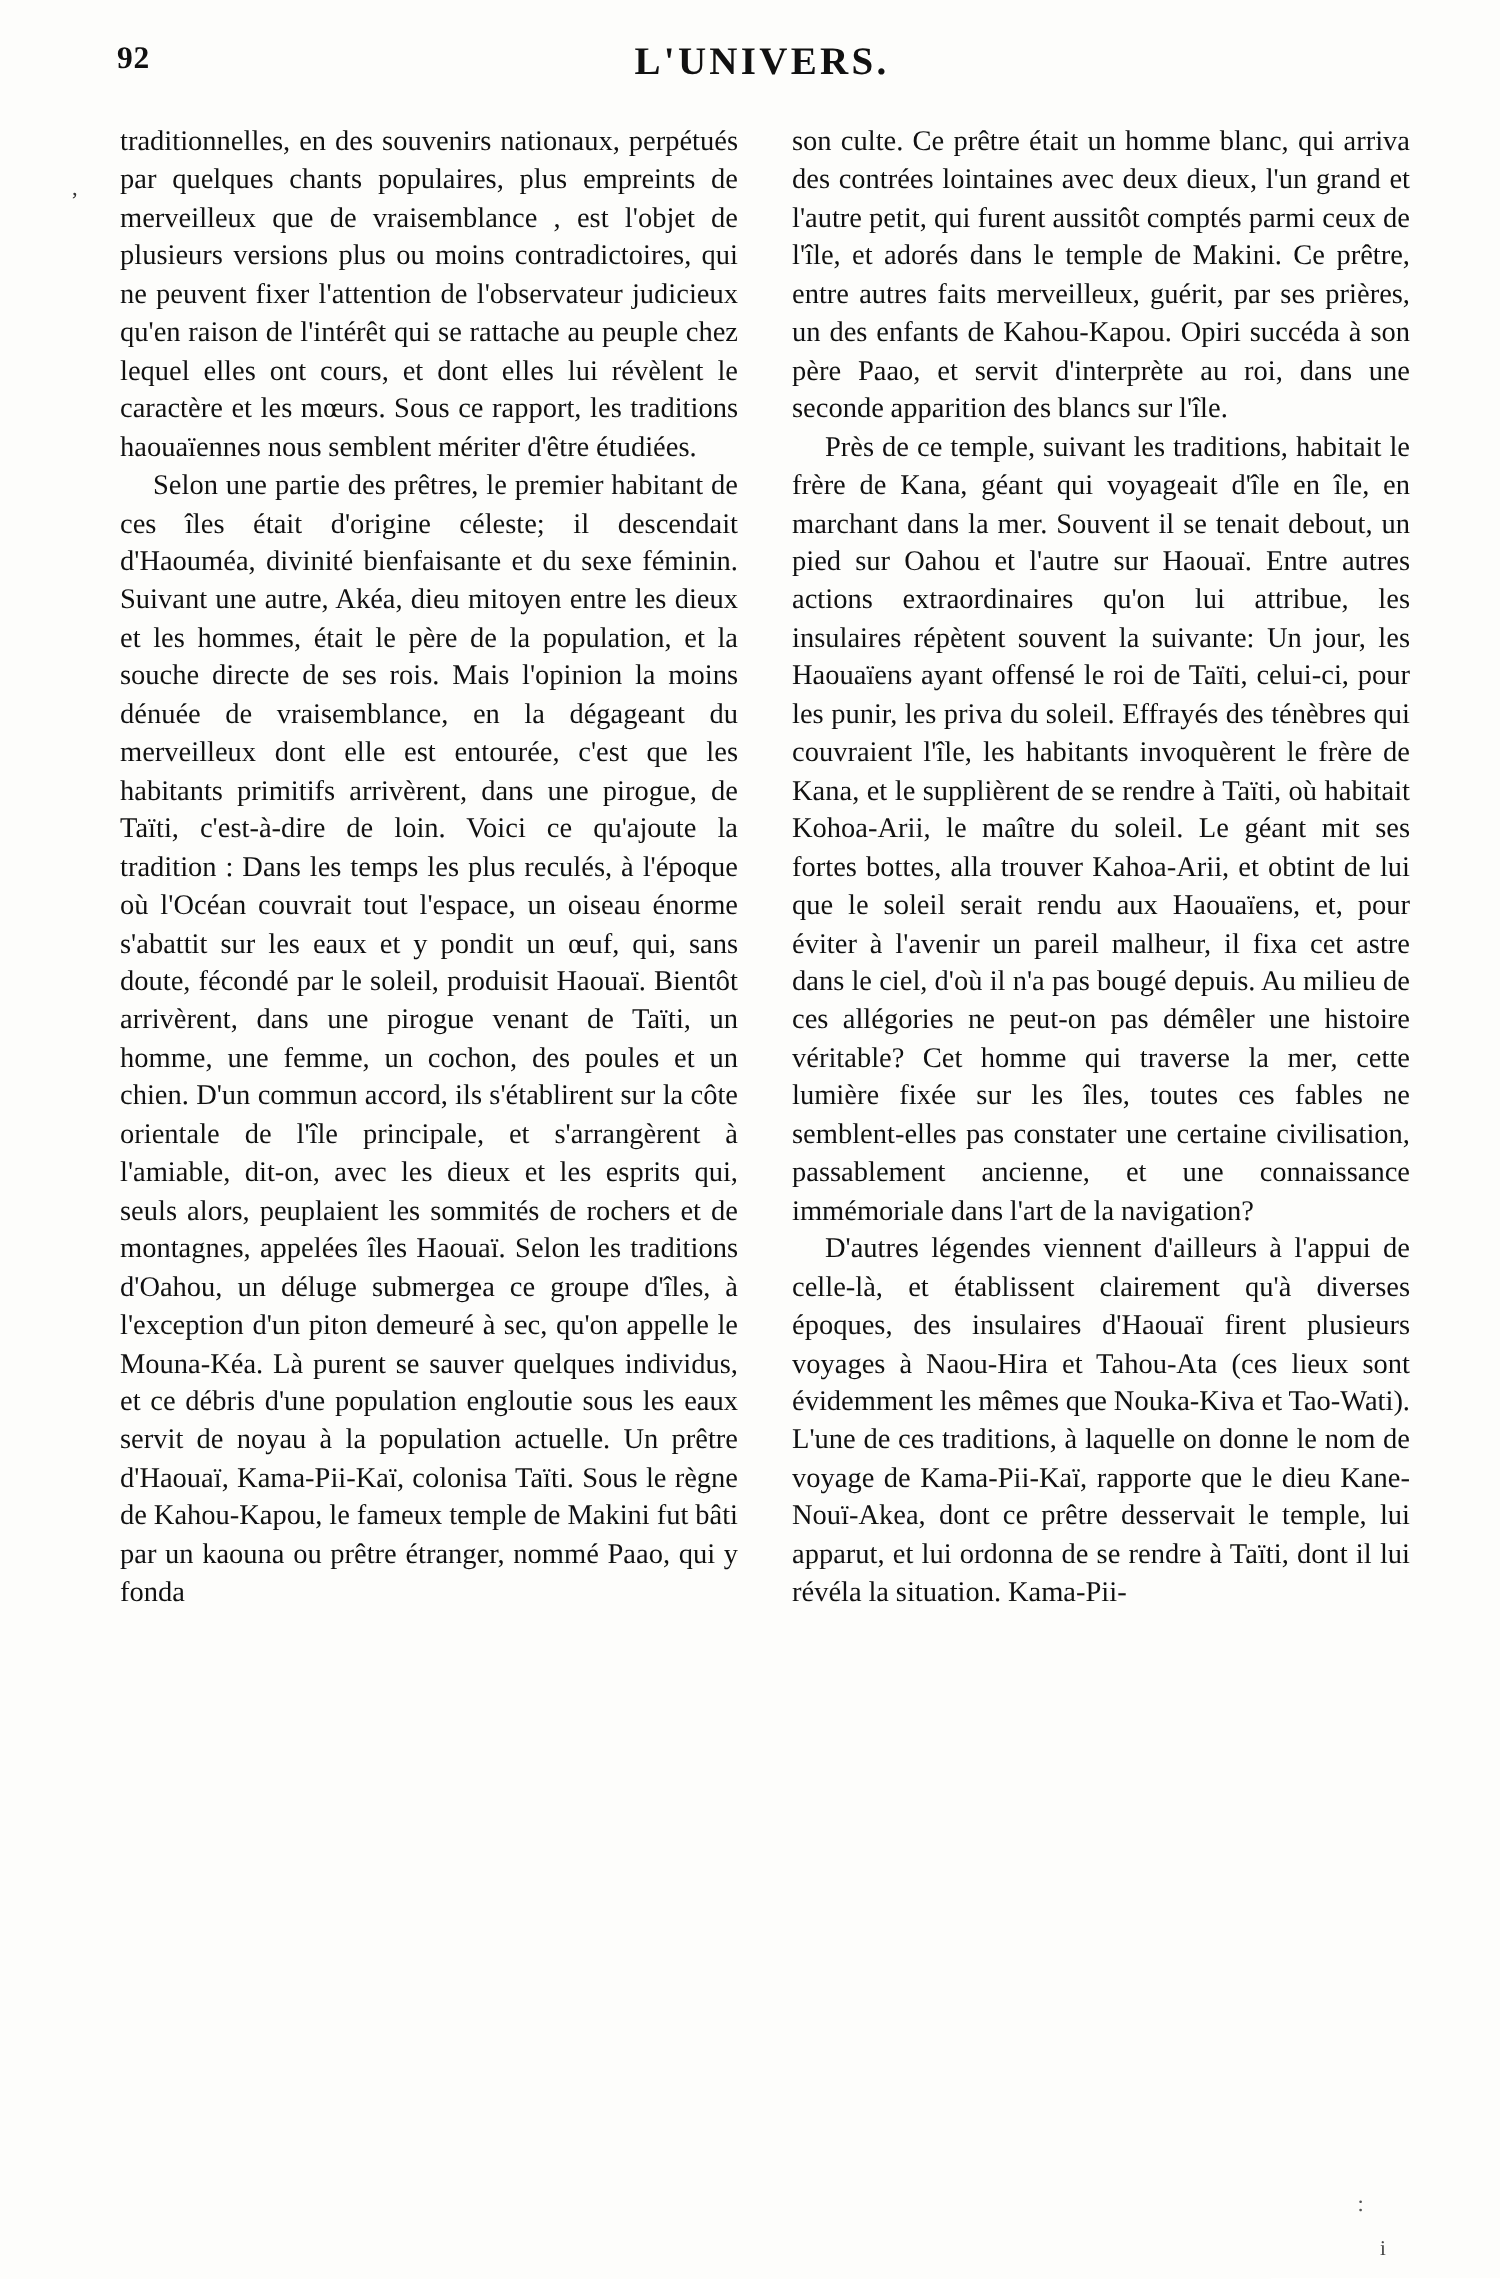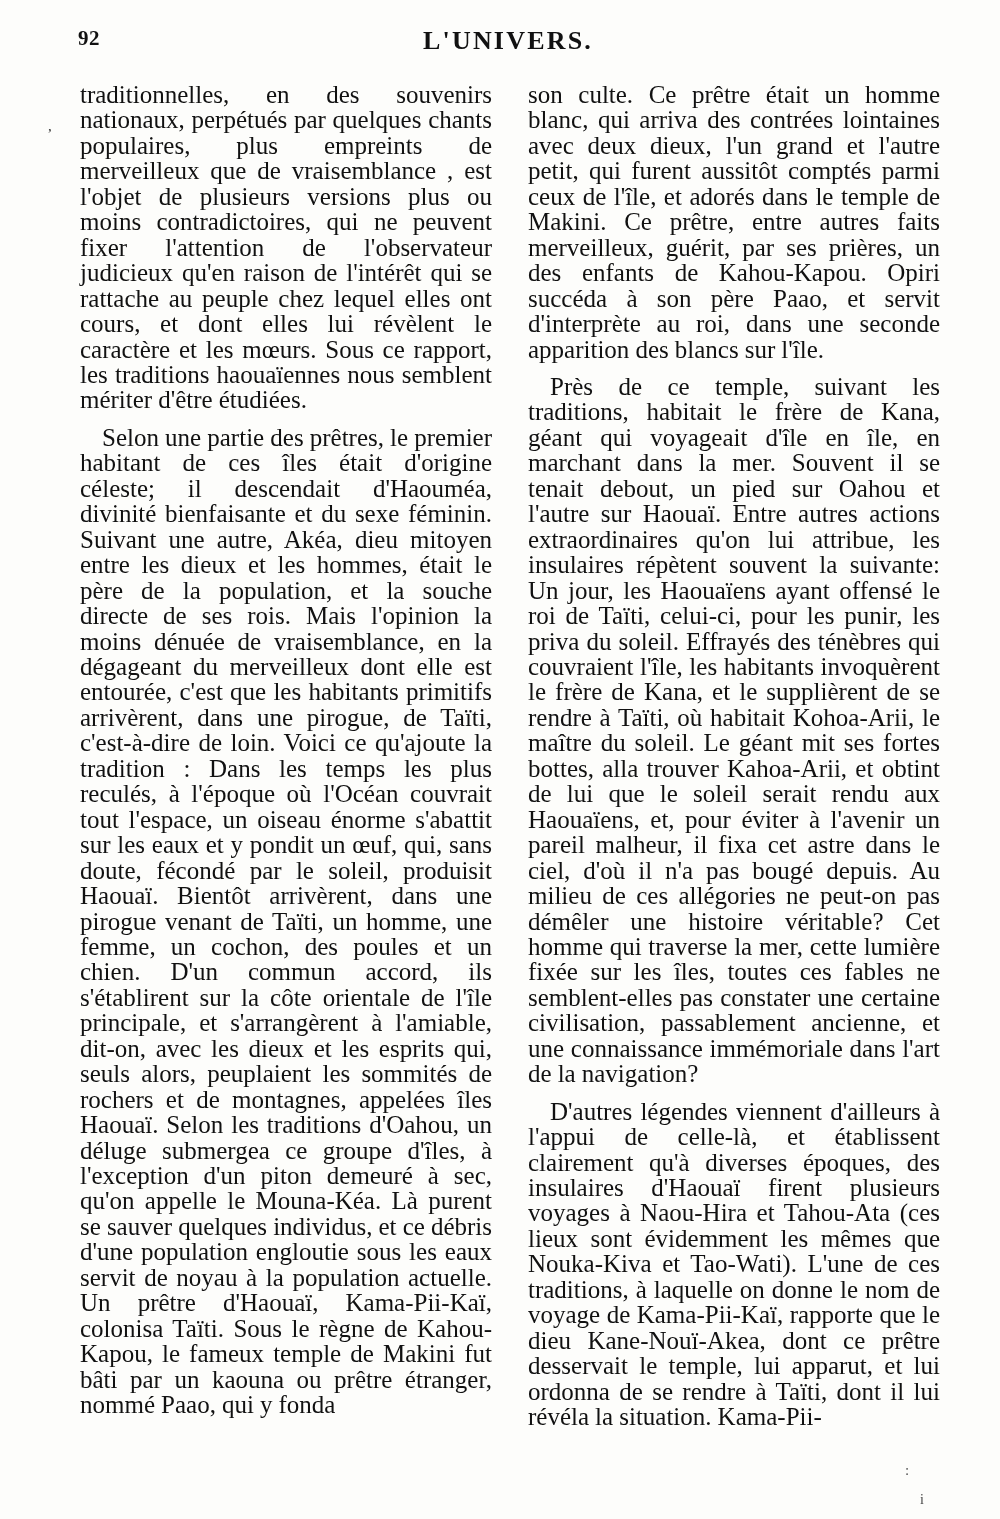--- a/index.html
+++ b/index.html
@@ -49,32 +49,32 @@
     left: 80px;
     width: 860px;
     display: flex;
     justify-content: space-between;
   }
   .col {
     width: 412px;
   }
   .col p {
     margin: 0;
-    font-size: 25px;
+    font-size: 19px;
     line-height: 25.45px;
     text-align: justify;
     text-justify: inter-word;
     word-spacing: -0.2px;
     hyphens: manual;
   }
   .col p.indent {
     text-indent: 22px;
   }
   .col p + p {
-    margin-top: 12px;
+    margin-top: 0;
   }
   .marginal-dot {
     position: absolute;
     font-size: 15px;
     color: #333;
   }
   .footmark {
     position: absolute;
     left: 920px;
     top: 1492px;

